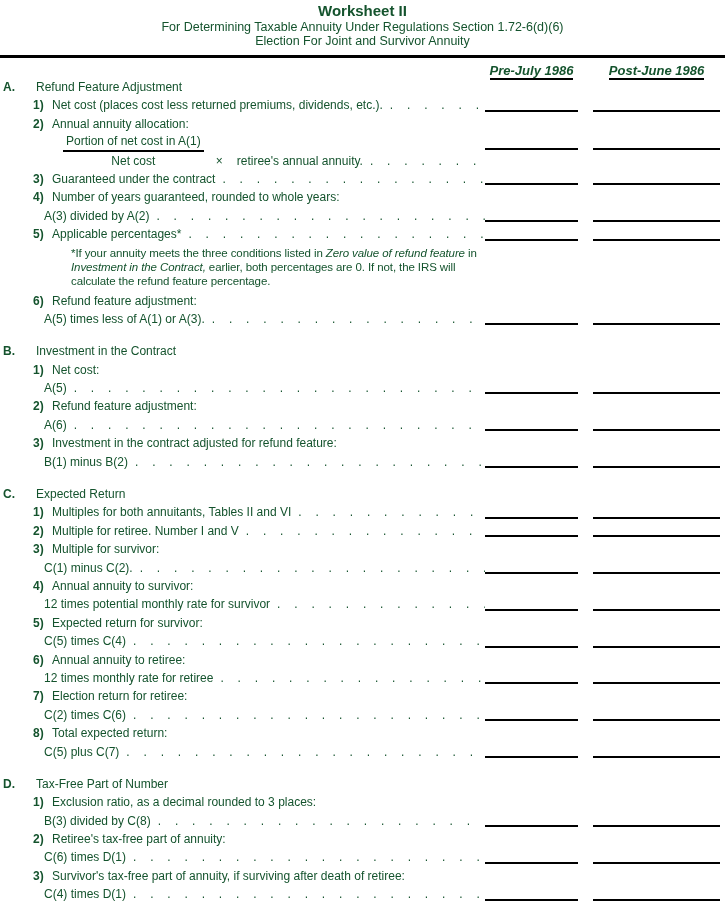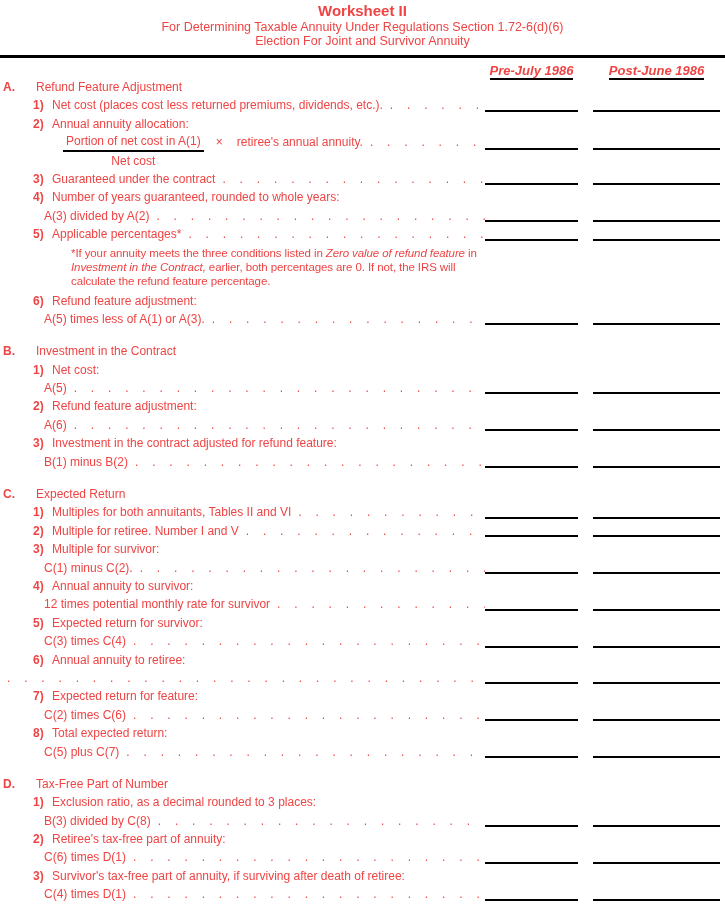--- a/index.html
+++ b/index.html
@@ -1,16 +1,16 @@
 <!DOCTYPE html>
 <html><head>
 <meta charset="utf-8">
 <style>
   html,body{margin:0;padding:0;background:#fff;}
-  .page{position:relative;width:725px;height:914px;background:#fff;color:#ef4444;
+  .page{position:relative;width:725px;height:914px;background:#fff;color:#14532d;
         font-family:"Liberation Sans","DejaVu Sans",sans-serif;font-size:12px;overflow:hidden;}
   .title-block{padding-top:2px;text-align:center;}
   .title{font-size:15px;font-weight:bold;line-height:18px;}
   .subtitle{font-size:12.5px;line-height:14px;}
   .rule{height:3px;background:#000;margin-top:7px;}
   .colhdr-row{display:flex;margin-top:2px;height:18px;align-items:flex-end;}
   .colhdr-row .lead{width:485px;flex:none;}
   .cell{width:93px;flex:none;text-align:center;}
   .cell.c2{width:127px;}
   .gap{width:15px;flex:none;}
@@ -20,21 +20,21 @@
   .rt{width:485px;flex:none;display:flex;align-items:baseline;white-space:nowrap;overflow:hidden;line-height:18.4px;}
   .sec-letter{font-weight:bold;margin-left:3px;width:33px;flex:none;}
   .num{font-weight:bold;margin-left:33px;width:19px;flex:none;}
   .subtxt{margin-left:44px;}
   .dots{flex:1 1 auto;min-width:0;overflow:hidden;word-spacing:10.5px;padding-left:7px;}
   .blank{width:93px;flex:none;height:0;border-bottom:2px solid #000;align-self:flex-end;margin-bottom:3px;}
   .blank.b2{width:127px;}
   #rows .sec-row{margin-top:14px;}
   #rows .sec-row:first-child{margin-top:0;}
   .frac-row{height:36.8px;align-items:flex-start;}
-  .frac-row .rt{align-items:flex-start;}
+  .frac-row .rt{align-items:flex-end;}
   .frac{display:inline-flex;flex-direction:column;align-items:center;margin-left:63px;flex:none;}
   .frac-num{border-bottom:2px solid #000;line-height:16.4px;padding:0 3px;}
   .frac-den{line-height:18.4px;}
   .op{margin-left:12px;line-height:18.4px;}
   .txt2{margin-left:14px;line-height:18.4px;}
   .frac-row .dots{line-height:18.4px;}
   .frac-row .blank{align-self:flex-start;margin-top:15px;margin-bottom:0;}
   .footnote{margin:2px 0 4px 71px;font-size:11.5px;line-height:14px;letter-spacing:-0.1px;}
   .fn-line{white-space:nowrap;}
   .it{font-style:italic;}
@@ -259,45 +259,46 @@
         <span class="blank b2"></span>
       </div>
       <div class="row">
         <span class="rt">
           <span class="num">5)</span>
           <span class="txt">Expected return for survivor:</span>
         </span>
       </div>
       <div class="row">
         <span class="rt">
-          <span class="subtxt">C(3) times C(4)</span>
+          <span class="subtxt">C(5) times C(4)</span>
           <span class="dots">. . . . . . . . . . . . . . . . . . . . . . . . . . . . . . . . . . . . . . . . . . . . . . . . </span>
         </span>
         <span class="blank"></span>
         <span class="gap"></span>
         <span class="blank b2"></span>
       </div>
       <div class="row">
         <span class="rt">
           <span class="num">6)</span>
           <span class="txt">Annual annuity to retiree:</span>
         </span>
       </div>
       <div class="row">
         <span class="rt">
+          <span class="subtxt">12 times monthly rate for retiree</span>
           <span class="dots">. . . . . . . . . . . . . . . . . . . . . . . . . . . . . . . . . . . . . . . . . . . . . . . . </span>
         </span>
         <span class="blank"></span>
         <span class="gap"></span>
         <span class="blank b2"></span>
       </div>
       <div class="row">
         <span class="rt">
           <span class="num">7)</span>
-          <span class="txt">Expected return for feature:</span>
+          <span class="txt">Election return for retiree:</span>
         </span>
       </div>
       <div class="row">
         <span class="rt">
           <span class="subtxt">C(2) times C(6)</span>
           <span class="dots">. . . . . . . . . . . . . . . . . . . . . . . . . . . . . . . . . . . . . . . . . . . . . . . . </span>
         </span>
         <span class="blank"></span>
         <span class="gap"></span>
         <span class="blank b2"></span>

